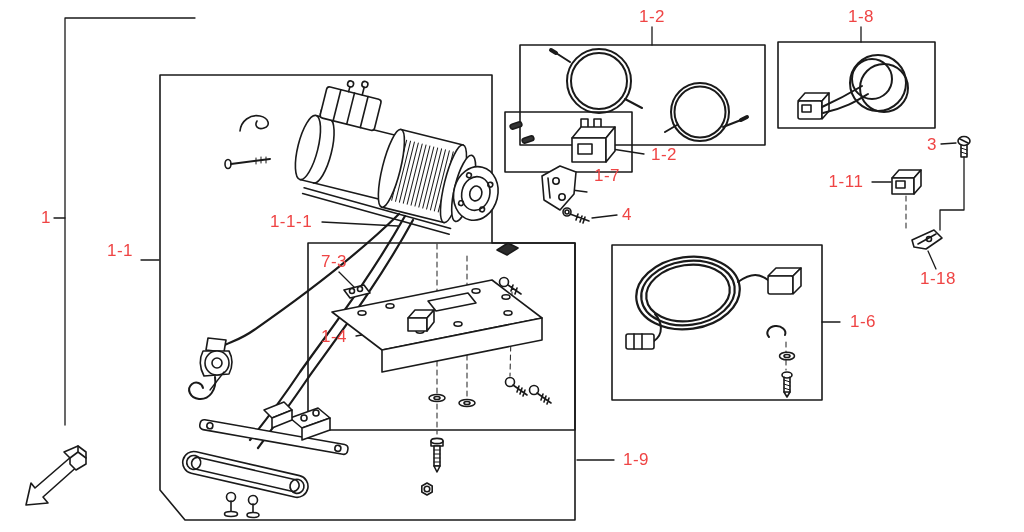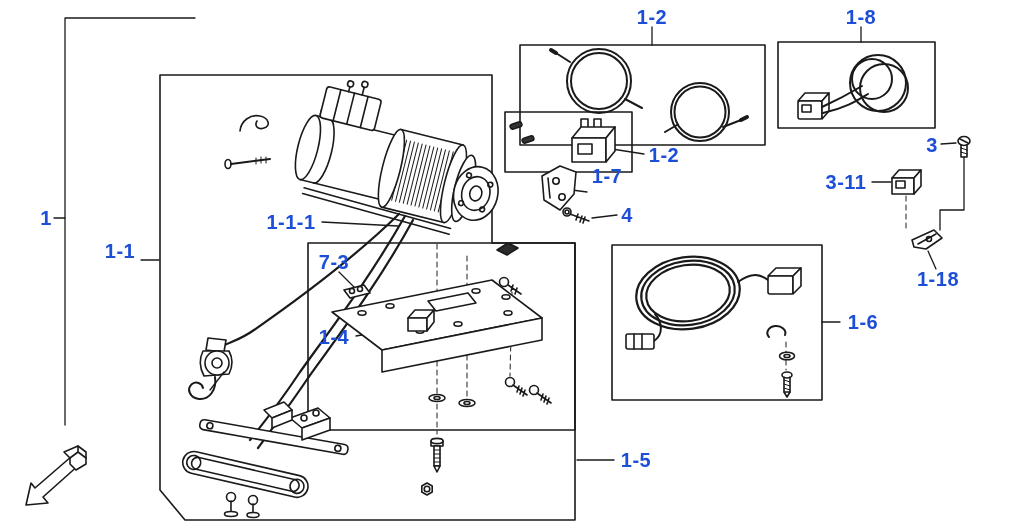--- a/index.html
+++ b/index.html
@@ -1,20 +1,20 @@
 <!DOCTYPE html>
 <html><head>
 <meta charset="utf-8">
 <style>
   html,body{margin:0;padding:0;background:#fff;}
   .stage{position:relative;width:1024px;height:532px;background:#fff;overflow:hidden;
          font-family:"Liberation Sans",sans-serif;}
   .stage svg{position:absolute;left:0;top:0;}
-  .lbl{position:absolute;transform:translate(-50%,-50%);font-weight:bold;font-size:20px;
-       color:#1d4ed8;white-space:nowrap;letter-spacing:.5px;user-select:none;}
+  .lbl{position:absolute;transform:translate(-50%,-50%);font-weight:normal;font-size:17px;
+       color:#ef4444;white-space:nowrap;letter-spacing:.5px;user-select:none;}
 </style>
 </head>
 <body>
 
 <div class="stage">
 
 <svg width="1024" height="532" viewBox="0 0 1024 532">
   <g id="art" fill="none" stroke="#1a1a1a" stroke-width="1.6" stroke-linecap="round" stroke-linejoin="round">
 
     <g>
@@ -322,20 +322,20 @@
 
 <div class="lbl" style="left:46px;top:218px">1</div>
 <div class="lbl" style="left:120px;top:251px">1-1</div>
 <div class="lbl" style="left:291px;top:222px">1-1-1</div>
 <div class="lbl" style="left:652px;top:17px">1-2</div>
 <div class="lbl" style="left:861px;top:17px">1-8</div>
 <div class="lbl" style="left:664px;top:155px">1-2</div>
 <div class="lbl" style="left:607px;top:176px">1-7</div>
 <div class="lbl" style="left:627px;top:215px">4</div>
 <div class="lbl" style="left:932px;top:145px">3</div>
-<div class="lbl" style="left:846px;top:182px">3-11</div>
+<div class="lbl" style="left:846px;top:182px">1-11</div>
 <div class="lbl" style="left:938px;top:279px">1-18</div>
 <div class="lbl" style="left:863px;top:322px">1-6</div>
 <div class="lbl" style="left:334px;top:262px">7-3</div>
 <div class="lbl" style="left:334px;top:337px">1-4</div>
-<div class="lbl" style="left:636px;top:460px">1-5</div>
+<div class="lbl" style="left:636px;top:460px">1-9</div>
 
 </div>
 
 </body></html>

